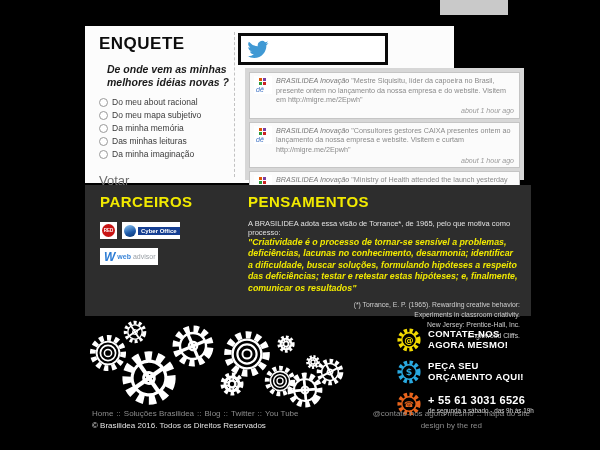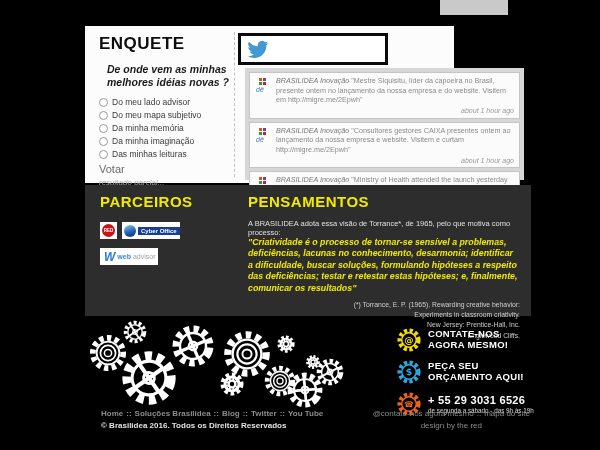--- a/index.html
+++ b/index.html
@@ -8,21 +8,21 @@
 
   .top-gray{position:absolute;left:440px;top:0;width:68px;height:15px;background:#c9c9c9;}
 
   
   .white-panel{position:absolute;left:85px;top:26px;width:369px;height:157px;background:#fcfcfc;}
   .poll{position:absolute;left:14px;top:8px;width:138px;}
   .poll-title{font-size:17px;font-weight:bold;color:#0d0d0d;margin:0;letter-spacing:.5px;}
   .poll-q{font-size:10.5px;font-weight:bold;font-style:italic;color:#1a1a1a;margin:9px 8px 8px;line-height:1.25;}
   .opt{display:flex;align-items:center;gap:4px;font-size:8.5px;color:#3a3a3a;margin:3px 0;cursor:pointer;}
   .radio{width:7px;height:7px;border:1px solid #999;border-radius:50%;background:#fff;flex:none;}
-  .votar{font-size:11px;color:#6b6b6b;margin-top:4px;cursor:pointer;}
+  .votar{font-size:13px;color:#6b6b6b;margin-top:14px;cursor:pointer;}
   .partial{font-size:8px;color:#ababab;font-style:italic;margin-top:3px;cursor:pointer;}
   .vsep{position:absolute;left:149px;top:6px;height:145px;border-left:1px dashed #c2c2c2;}
 
   .tw-head{position:absolute;left:153px;top:7px;width:136px;height:24px;background:#fff;
            border:3px solid #0a0a0a;display:flex;align-items:center;padding:1px 4px;cursor:pointer;}
   .tw-bird{width:26px;height:21px;flex:none;margin-right:2px;}
   .tw-texts{position:relative;flex:1;height:100%;}
   .tw-brand{font-size:10.5px;color:#8d8d8d;font-weight:bold;letter-spacing:.4px;position:absolute;left:0;top:1px;}
   .tw-handle{font-size:9px;font-weight:bold;color:#141414;position:absolute;right:1px;bottom:0;}
 
@@ -66,21 +66,21 @@
   .cicon{width:26px;height:26px;flex:none;}
   .cicon text{font-family:"DejaVu Sans", sans-serif;}
   .l1,.l2{color:#fff;font-weight:bold;font-size:9.5px;letter-spacing:.3px;line-height:1.15;}
   .citem-phone .l1{font-size:11px;}
   .citem-phone .l2{font-size:6.3px;font-weight:normal;color:#ddd;letter-spacing:0;}
   .ic-y{stroke:#f2da00}.tx-y{fill:#f2da00}
   .ic-b{stroke:#29a9e0}.tx-b{fill:#29a9e0}
   .ic-o{stroke:#e8641c}.tx-o{fill:#e8641c}
 
   
-  .footer-left{position:absolute;left:101px;top:409px;font-size:8px;font-weight:bold;}
+  .footer-left{position:absolute;left:92px;top:409px;font-size:8px;}
   .flinks{color:#8c8c8c;}
   .flinks .lnk{cursor:pointer;}
   .flinks .sep{margin:0 3px;}
   .copy{color:#e3e3e3;margin-top:3px;}
   .footer-right{position:absolute;right:70px;top:409px;text-align:center;font-size:8px;color:#8c8c8c;}
   .footer-right .lnk{cursor:pointer;}
   .footer-right .sep{margin:0 3px;}
   .credit{margin-top:3px;}
 </style>
 </head>
@@ -89,37 +89,37 @@
 <div class="top-gray"></div>
 
 <div class="white-panel">
 
   <div class="poll">
     <h1 class="poll-title">ENQUETE</h1>
     <p class="poll-q">De onde vem as minhas melhores idéias novas ?</p>
     <div>
       <div class="opt">
         <span class="radio"></span>
-        <span>Do meu lado advisor</span>
+        <span>Do meu about racional</span>
       </div>
       <div class="opt">
         <span class="radio"></span>
         <span>Do meu mapa subjetivo</span>
       </div>
       <div class="opt">
         <span class="radio"></span>
         <span>Da minha memória</span>
       </div>
       <div class="opt">
         <span class="radio"></span>
+        <span>Das minhas leituras</span>
+      </div>
+      <div class="opt">
+        <span class="radio"></span>
         <span>Da minha imaginação</span>
-      </div>
-      <div class="opt">
-        <span class="radio"></span>
-        <span>Das minhas leituras</span>
       </div>
     </div>
     <div class="votar">Votar</div>
     <div class="partial">resultado parcial...</div>
   </div>
 
   <div class="vsep"></div>
 
   <div class="tw-head">
     <svg class="tw-bird" viewBox="0 0 24 24">
@@ -274,21 +274,21 @@
     </div>
   </div>
 
   <div class="citem citem-phone">
     <svg class="cicon" viewBox="0 0 36 36">
       <circle class="ic-o" cx="18" cy="18" r="12.5" fill="none" stroke-width="7" stroke-dasharray="4.3 3.1"></circle>
       <circle class="ic-o" cx="18" cy="18" r="10" fill="#000" stroke-width="2"></circle>
       <text class="tx-o" x="18" y="22.5" text-anchor="middle" font-size="11" font-weight="bold">☎</text>
     </svg>
     <div class="ctext">
-      <div class="l1">+ 55 29 3031 6526</div>
+      <div class="l1">+ 55 61 3031 6526</div>
       <div class="l2">de segunda a sábado - das 9h às 19h</div>
     </div>
   </div>
 
 </div>
 
 <div class="footer-left">
   <div class="flinks">
     <span class="lnk">Home</span><span class="sep">::</span><span class="lnk">Soluções Brasilidea</span><span class="sep">::</span><span class="lnk">Blog</span><span class="sep">::</span><span class="lnk">Twitter</span><span class="sep">::</span><span class="lnk">You Tube</span>
   </div>

